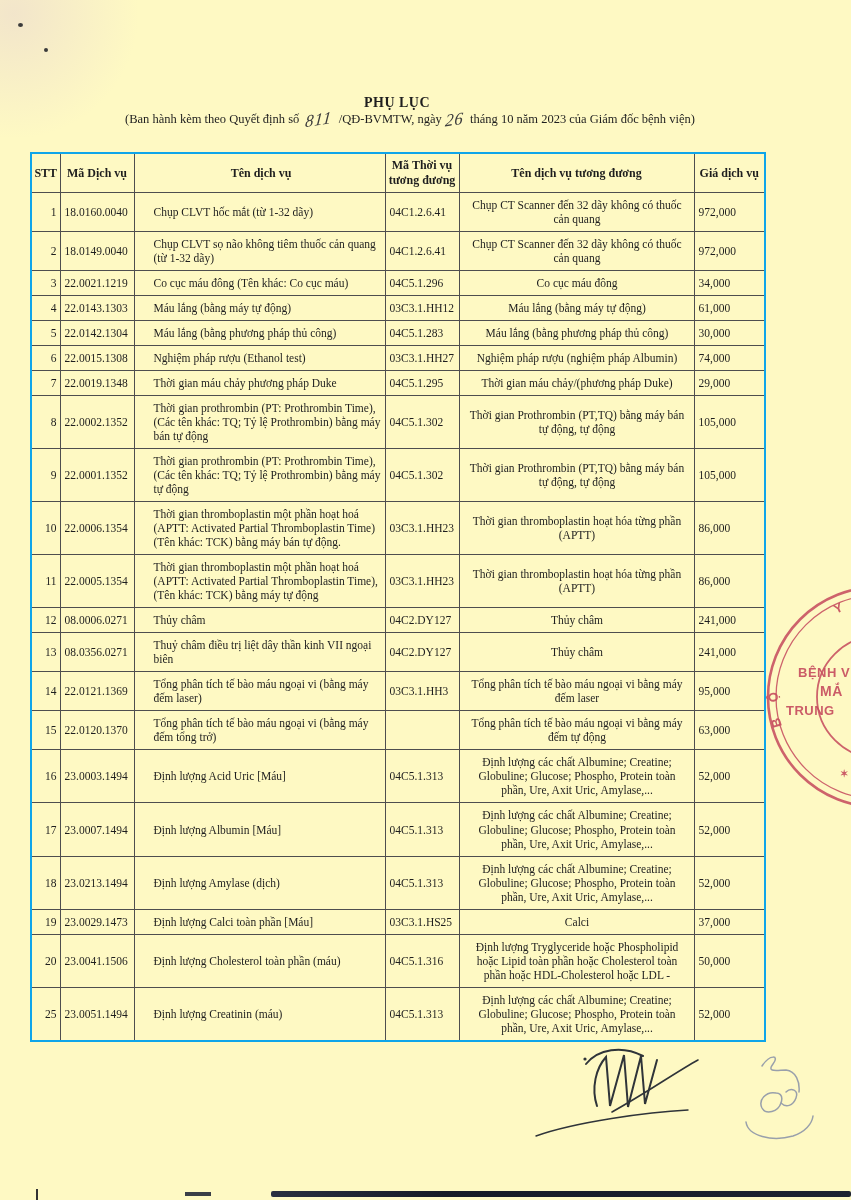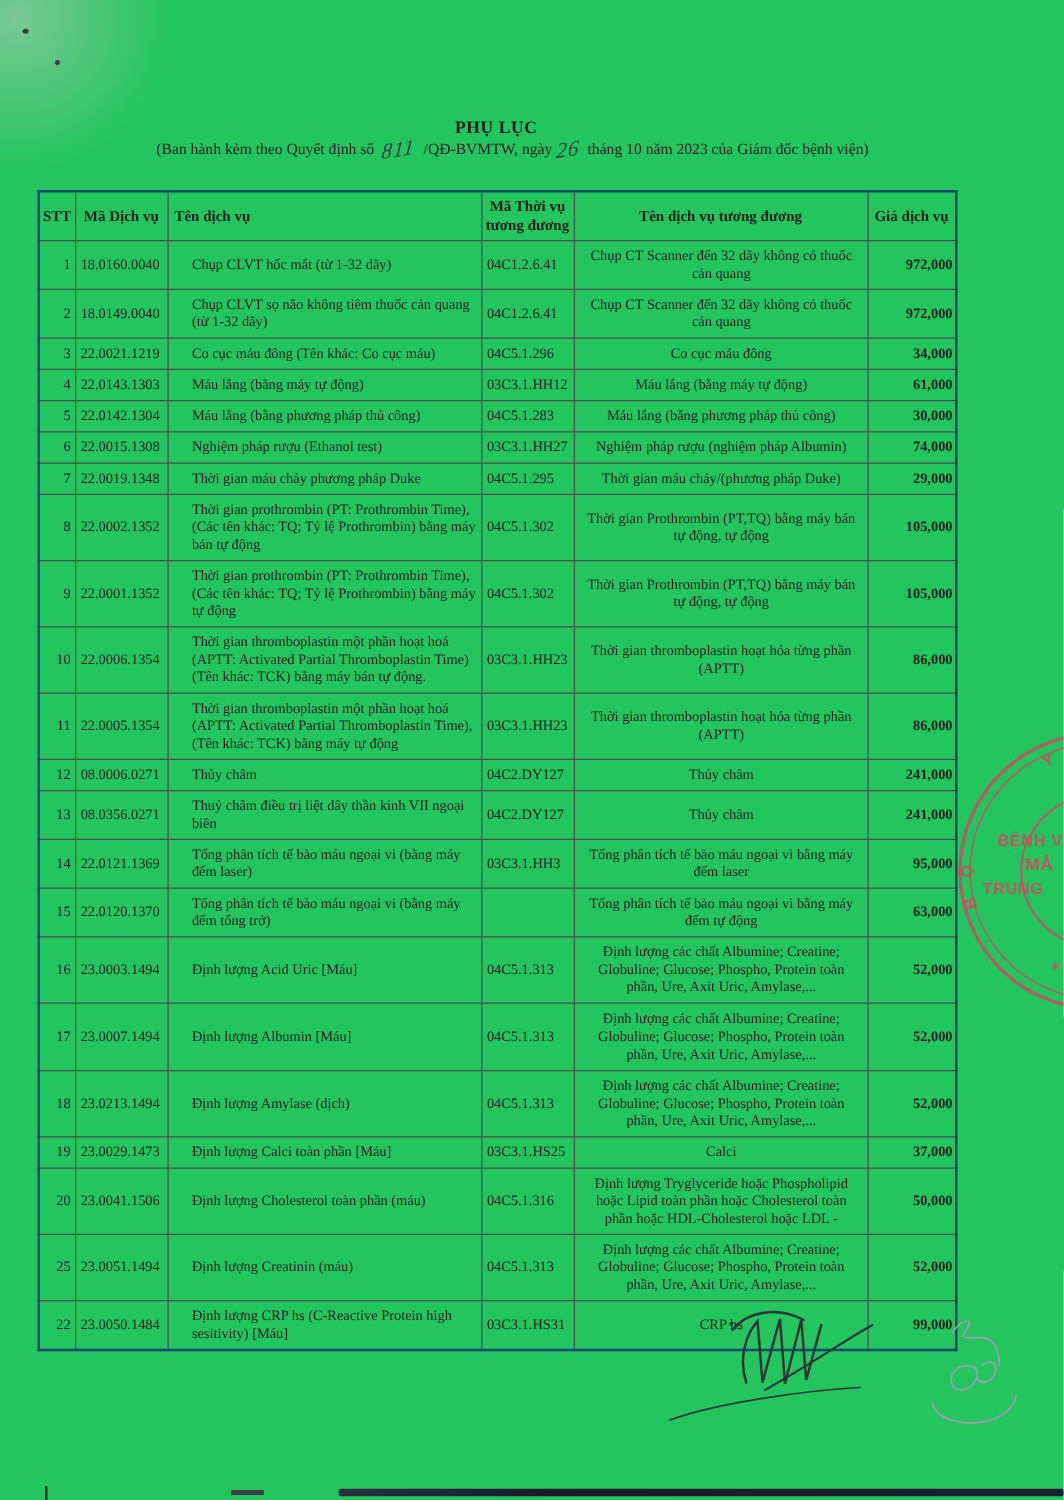--- a/index.html
+++ b/index.html
@@ -1,18 +1,18 @@
 <!DOCTYPE html>
 <html><head>
 <meta charset="utf-8">
 <style>
   html,body{margin:0;padding:0;background:#e8e8e6;}
   .page{
     position:relative;width:851px;height:1200px;margin:0 auto;
-    background:#22c55e;overflow:hidden;
+    background:#fef9c3;overflow:hidden;
     font-family:"Liberation Serif","DejaVu Serif",serif;color:#1e1e1e;
   }
   .page::before{ 
     content:"";position:absolute;left:0;top:0;width:140px;height:140px;
     background:radial-gradient(circle at 10% 10%, rgba(228,205,212,.45), rgba(228,205,212,0) 70%);
     pointer-events:none;
   }
   .dot{position:absolute;background:#3b3b3b;border-radius:50%;}
   .dot1{left:18px;top:23px;width:5px;height:4px;}
   .dot2{left:44px;top:48px;width:4px;height:4px;}
@@ -28,31 +28,31 @@
   .hand{
     display:inline-block;font-style:italic;font-size:17px;line-height:12px;
     transform:rotate(-9deg) skewX(-14deg);color:#3d3d3d;
     margin:0 3px;position:relative;top:2px;letter-spacing:1px;
   }
 
   table.services{
     position:absolute;left:30px;top:152px;width:734px;
     border-collapse:collapse;table-layout:fixed;
     font-size:11.5px;line-height:1.22;
-    border:2px solid #0c4a6e;
+    border:2px solid #0ea5e9;
   }
   th,td{border:1px solid #4e4e4e;padding:5px 4px;vertical-align:middle;word-wrap:break-word;}
   thead th{font-weight:bold;text-align:center;font-size:12px;padding:4px 2px;height:30px;}
-  thead th.h-name{text-align:left;padding-left:5px;}
+  thead th.h-name{text-align:center;padding-left:5px;}
   td.c-stt{text-align:right;padding-right:3px;}
   td.c-code{padding-left:4px;}
   td.c-name{padding-left:19px;}
   td.c-eqcode{padding-left:4px;}
   td.c-eqname{padding-left:5px;text-align:center;}
-  td.c-price{text-align:right;padding-right:2px;font-weight:bold;}
+  td.c-price{padding-right:16px;}
 
   .strip-main{position:absolute;left:271px;top:1191px;width:580px;height:6px;
     background:linear-gradient(90deg,#2a3040,#161b26 30%,#1d2330);border-radius:2px;}
   .strip-dash{position:absolute;left:185px;top:1192px;width:26px;height:4px;background:#3a3f47;}
   .strip-tick{position:absolute;left:36px;top:1189px;width:2px;height:11px;background:#333;}
 
   svg.overlay{position:absolute;pointer-events:none;}
 </style>
 </head>
 <body>
@@ -247,28 +247,20 @@
           <td class="c-price">50,000</td>
         </tr>
         <tr>
           <td class="c-stt">25</td>
           <td class="c-code">23.0051.1494</td>
           <td class="c-name">Định lượng Creatinin (máu)</td>
           <td class="c-eqcode">04C5.1.313</td>
           <td class="c-eqname">Định lượng các chất Albumine; Creatine; Globuline; Glucose; Phospho, Protein toàn phần, Ure, Axit Uric, Amylase,...</td>
           <td class="c-price">52,000</td>
         </tr>
-        <tr>
-          <td class="c-stt">22</td>
-          <td class="c-code">23.0050.1484</td>
-          <td class="c-name">Định lượng CRP hs (C-Reactive Protein high sesitivity) [Máu]</td>
-          <td class="c-eqcode">03C3.1.HS31</td>
-          <td class="c-eqname">CRP hs</td>
-          <td class="c-price">99,000</td>
-        </tr>
       </tbody>
   </table>
 
   <svg class="overlay" style="left:731px;top:570px" width="120" height="250" viewBox="731 570 120 250">
     <g stroke="#c74f60" fill="none" opacity="0.88">
       <circle cx="878" cy="697" r="110" stroke-width="2.6"></circle>
       <circle cx="878" cy="697" r="102" stroke-width="1.3"></circle>
       <circle cx="878" cy="697" r="61" stroke-width="1.8"></circle>
     </g>
     <g fill="#c74f60" opacity="0.92" font-family="Liberation Sans, sans-serif" font-weight="bold">

